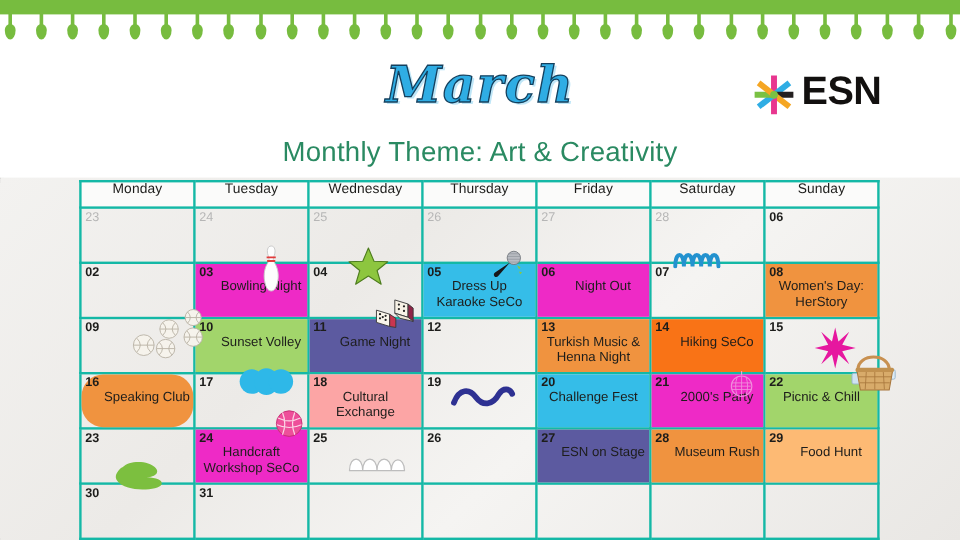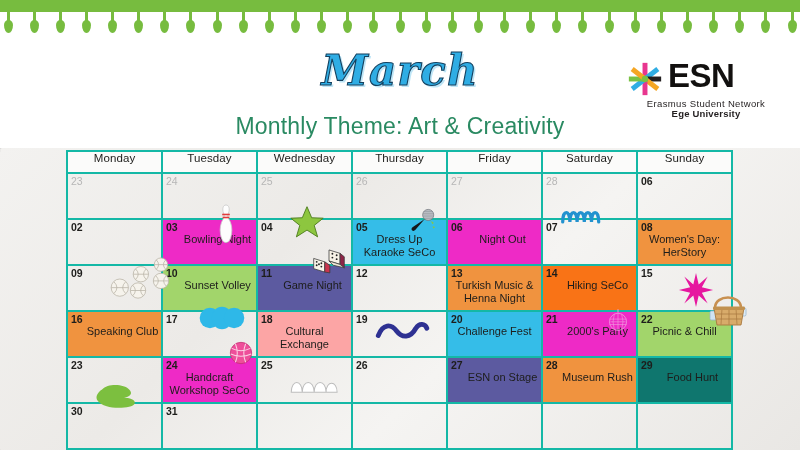--- a/index.html
+++ b/index.html
@@ -297,22 +297,20 @@
       <line x1="20" y1="20" x2="37" y2="20" stroke="#231f20"></line>
       <line x1="20" y1="20" x2="33.5" y2="30.5" stroke="#f5a623"></line>
       <line x1="20" y1="20" x2="20" y2="37" stroke="#e8368f"></line>
       <line x1="20" y1="20" x2="6.5" y2="30.5" stroke="#2fade4"></line>
       <line x1="20" y1="20" x2="3" y2="20" stroke="#7ac143"></line>
       <line x1="20" y1="20" x2="6.5" y2="9.5" stroke="#f5a623"></line>
     </g>
     <circle cx="20" cy="20" r="3.4" fill="#7ac143"></circle>
   </svg>
   <div class="esn-word">ESN</div>
-  <div class="esn-sub">Erasmus Student Network</div>
-  <div class="esn-sub2">Ege University</div>
 </div>
 
 <table class="calendar">
   <thead>
     <tr id="hdr-row">
         <th>Monday</th>
         <th>Tuesday</th>
         <th>Wednesday</th>
         <th>Thursday</th>
         <th>Friday</th>
@@ -435,21 +433,21 @@
           </div>
         </td>
         <td>
           <div class="cell">
             <div class="daynum">15</div>
           </div>
         </td>
       </tr>
       <tr class="row-3">
         <td>
-          <div class="cell filled" style="background: rgb(240, 147, 63);">
+          <div class="cell filled" style="background: rgb(240, 147, 63); border-radius: 18px;">
             <div class="daynum">16</div>
             <div class="label indent">Speaking Club</div>
           </div>
         </td>
         <td>
           <div class="cell">
             <div class="daynum">17</div>
           </div>
         </td>
         <td>
@@ -510,21 +508,21 @@
             <div class="label indent">ESN on Stage</div>
           </div>
         </td>
         <td>
           <div class="cell filled" style="background: rgb(240, 147, 63);">
             <div class="daynum">28</div>
             <div class="label indent">Museum Rush</div>
           </div>
         </td>
         <td>
-          <div class="cell filled" style="background: #0f766e;">
+          <div class="cell filled" style="background: #fdba74;">
             <div class="daynum">29</div>
             <div class="label indent">Food Hunt</div>
           </div>
         </td>
       </tr>
       <tr class="row-5">
         <td>
           <div class="cell">
             <div class="daynum">30</div>
           </div>

